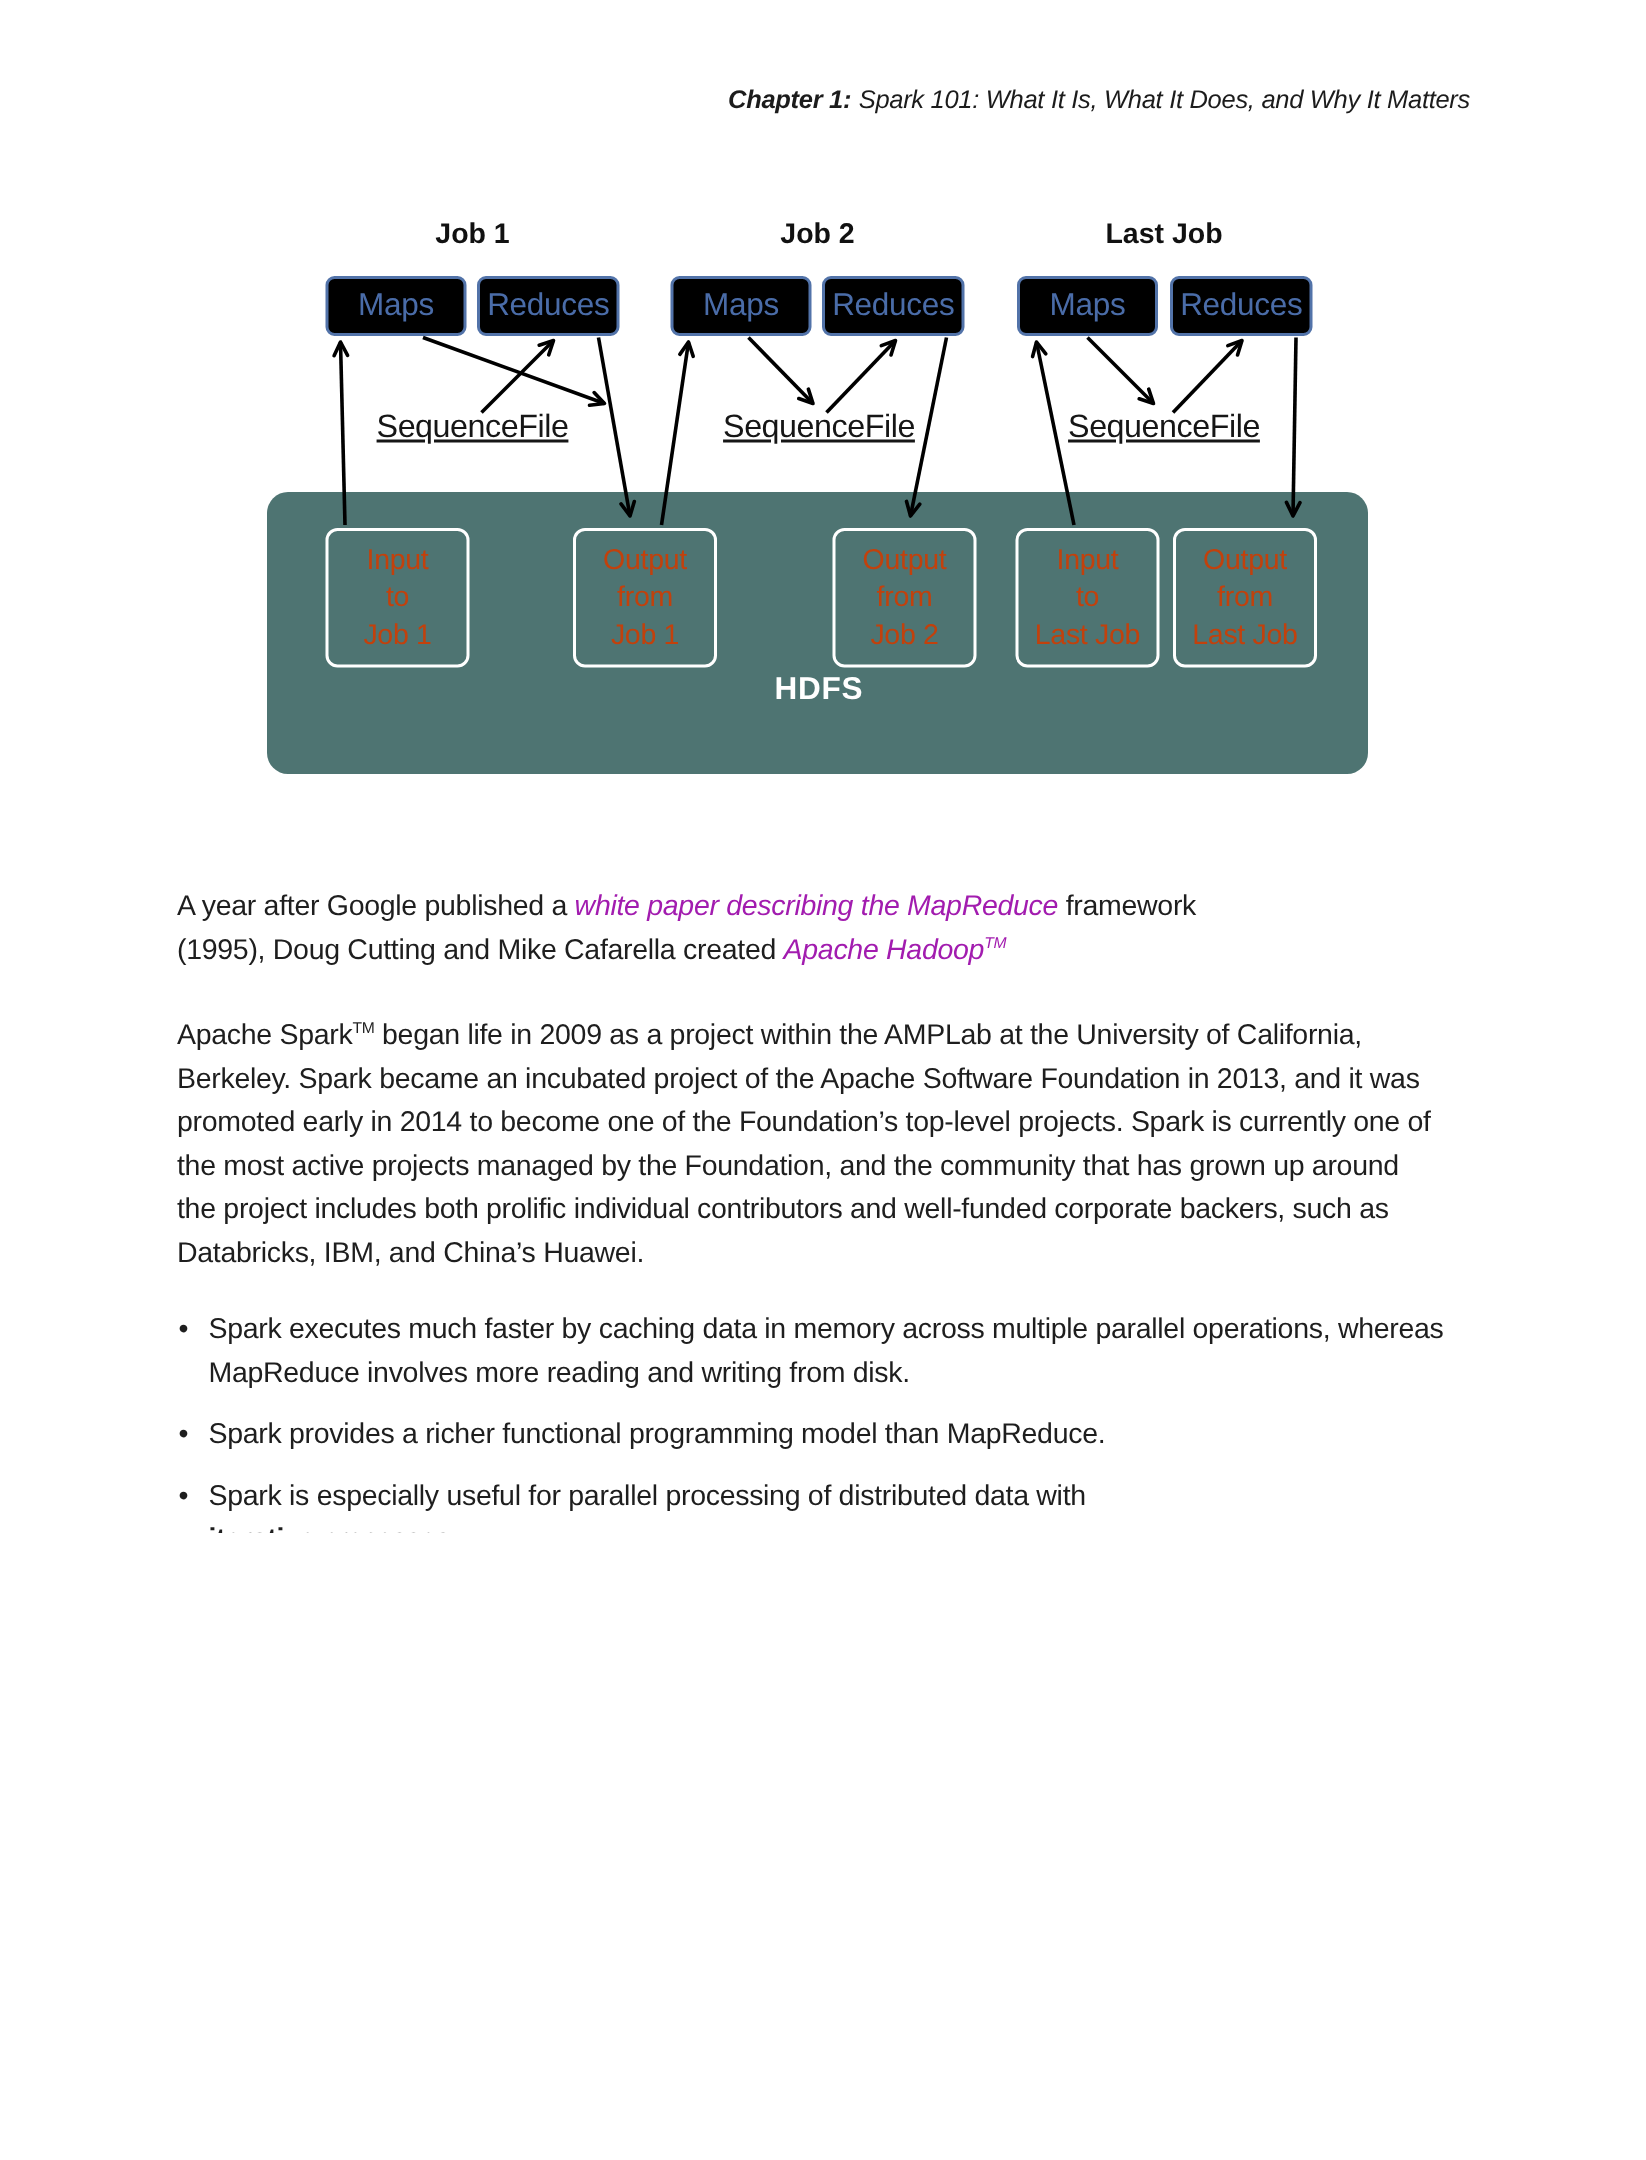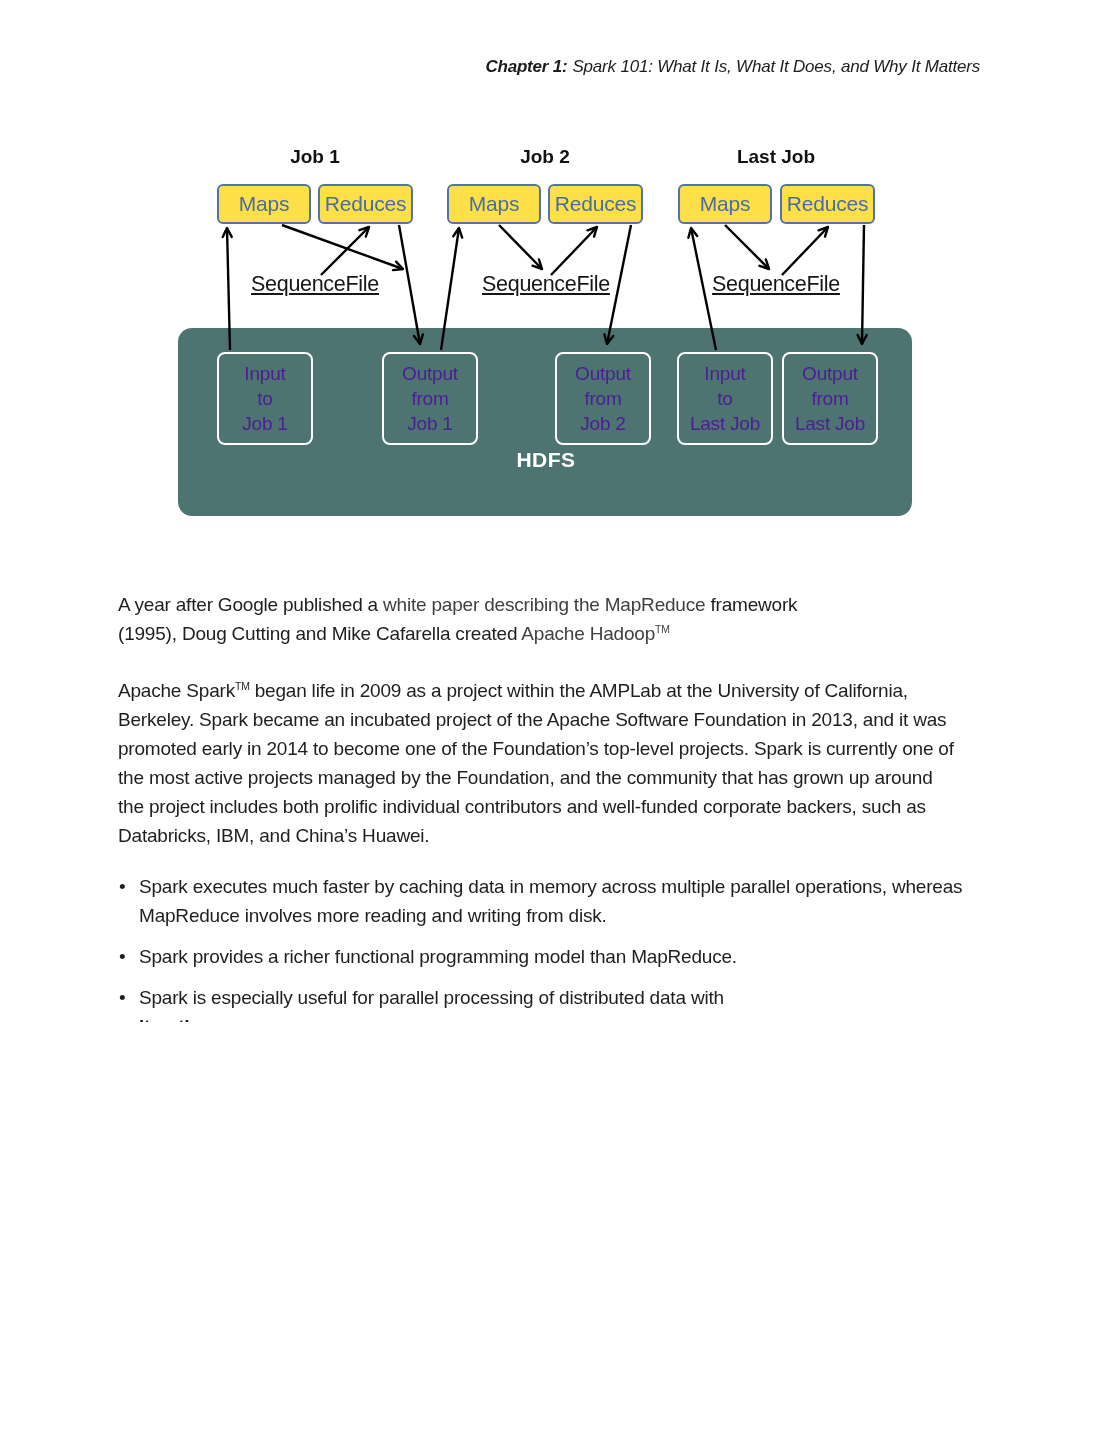--- a/index.html
+++ b/index.html
@@ -8,43 +8,43 @@
 
   
   .running-header{position:absolute;top:57px;right:117px;font-size:17px;font-style:italic;
                   color:#1c1c1c;letter-spacing:-0.2px;white-space:nowrap;}
   .running-header .hdr-prefix{font-weight:bold;margin-right:5px;}
 
   
   .job-label{position:absolute;top:146px;width:140px;text-align:center;font-weight:bold;
              font-size:19px;color:#111;}
   .blue-box{position:absolute;top:184px;height:40px;box-sizing:border-box;border:2px solid #5273a9;
-            border-radius:6px;background:#fde047;color:#4a6ca8;font-size:21px;letter-spacing:-0.2px;
+            border-radius:6px;background:#000000;color:#4a6ca8;font-size:21px;letter-spacing:-0.2px;
             display:flex;align-items:center;justify-content:center;}
   .seqfile{position:absolute;top:272px;width:170px;text-align:center;font-size:21.5px;
            color:#161616;letter-spacing:-0.3px;text-decoration:underline;}
   .hdfs-band{position:absolute;left:178px;top:328px;width:734px;height:188px;
              background:#4e7472;border-radius:14px;}
   .hdfs-box{position:absolute;top:352px;width:96px;height:93px;box-sizing:border-box;
-            border:2px solid #ffffff;border-radius:8px;color:#4c1d95;font-size:19px;line-height:25px;
+            border:2px solid #ffffff;border-radius:8px;color:#c2410c;font-size:19px;line-height:25px;
             display:flex;flex-direction:column;align-items:center;justify-content:center;
             text-align:center;letter-spacing:-0.2px;}
   .hdfs-box span{display:block;}
   .hdfs-label{position:absolute;left:496px;top:448px;width:100px;text-align:center;color:#ffffff;
               font-weight:bold;font-size:21px;letter-spacing:0.5px;}
   .arrows{position:absolute;left:0;top:0;pointer-events:none;}
 
   
   .content{position:absolute;left:118px;top:590px;width:845px;font-size:19px;line-height:29px;
            color:#1e1e1e;letter-spacing:-0.2px;}
   .content p{margin:0;}
   .p-a{margin-bottom:28px !important;}
   .p-b{margin-bottom:22px !important;}
   .p-c{margin-bottom:15px !important;}
-  a.link{color:#404040;text-decoration:none;cursor:pointer;}
+  a.link{color:#a21caf;text-decoration:none;cursor:pointer;font-style:italic;}
   sup.tm{font-size:0.55em;vertical-align:super;line-height:0;}
   ul.bullets{list-style:none;margin:0;padding:0;}
   ul.bullets li{position:relative;padding-left:21px;margin-bottom:12px;}
   ul.bullets li::before{content:"\2022";position:absolute;left:1px;top:0;}
   .bold-word{font-weight:bold;}
 
   .page-number{position:absolute;left:117px;top:1358px;font-size:18px;color:#2a2a2a;}
   .bottom-bar{position:absolute;left:95px;top:1432px;width:910px;height:8px;background:#4760c4;
               border-radius:5px 5px 0 0;}
 </style>

